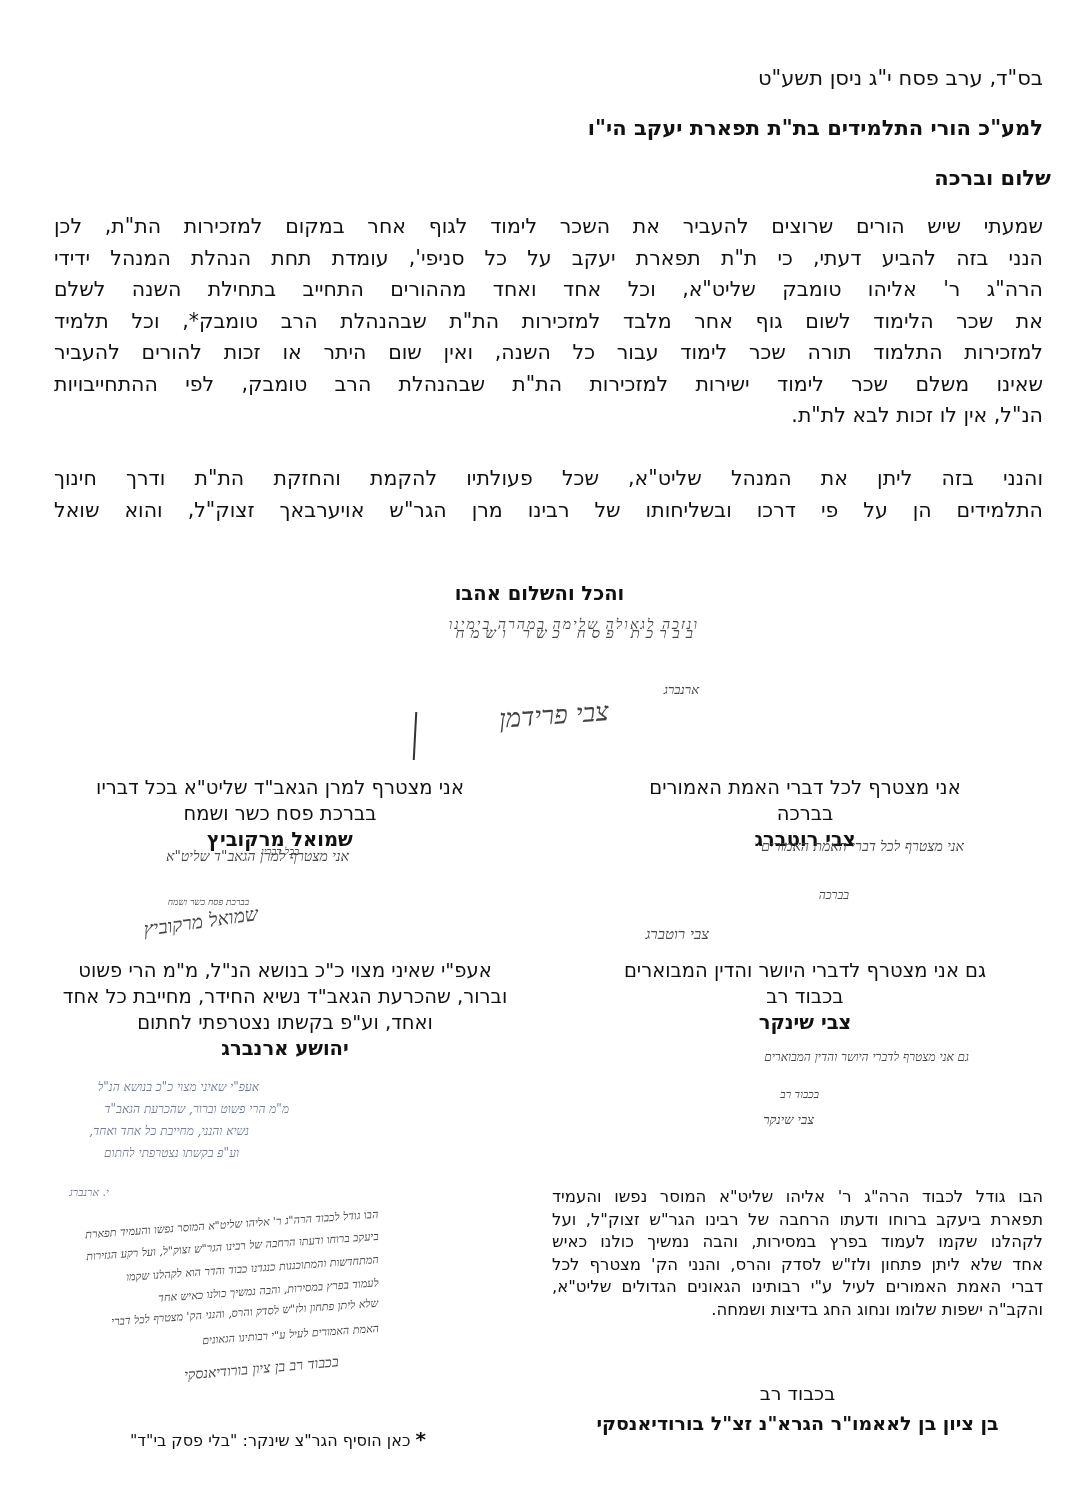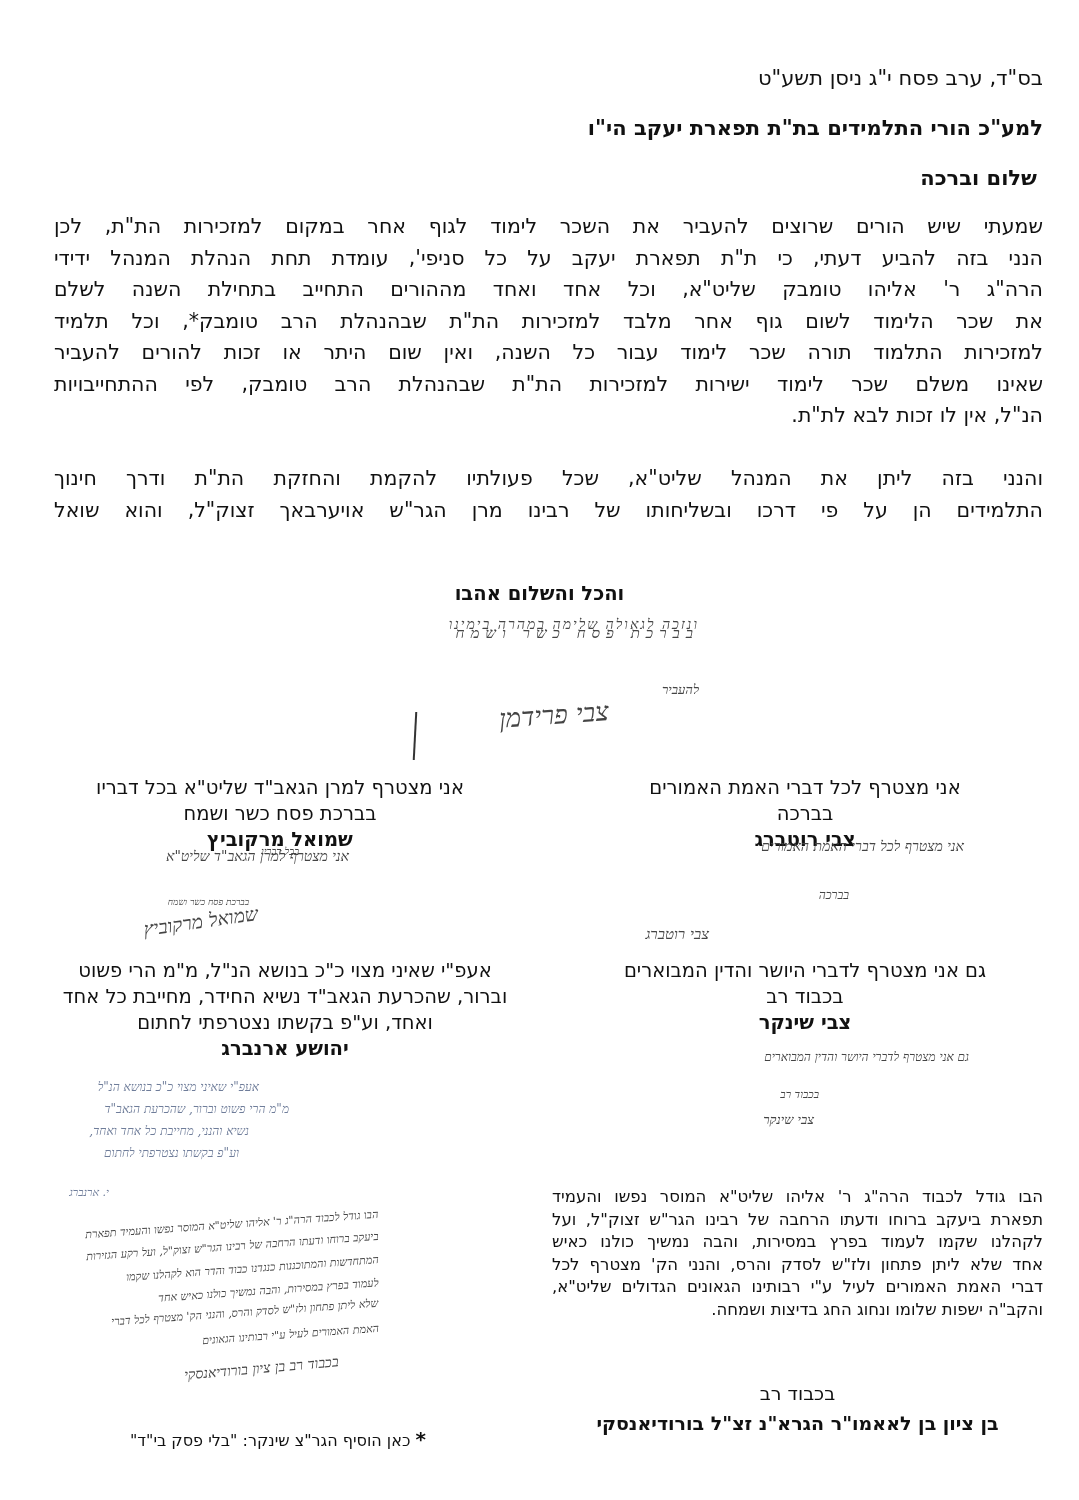--- a/index.html
+++ b/index.html
@@ -20,21 +20,21 @@
   .small-para { font-size:16.5px; line-height:22.5px; }
   .footnote { font-size:16px; }
 </style>
 </head>
 <body>
 
 <div class="page">
 
   <div class="abs rtl hdr" style="right:36px; top:66px;">בס"ד,  ערב פסח י"ג ניסן תשע"ט</div>
   <div class="abs rtl hdr bold" style="right:36px; top:116px;">למע"כ הורי התלמידים בת"ת תפארת יעקב הי"ו</div>
-  <div class="abs rtl hdr bold" style="right:42px; top:166px;">שלום וברכה</div>
+  <div class="abs rtl hdr bold" style="right:28px; top:166px;">שלום וברכה</div>
 
   <div class="abs rtl para" style="left:54px; right:36px; top:211px;">
     <span class="line">שמעתי שיש הורים שרוצים להעביר את השכר לימוד לגוף אחר במקום למזכירות הת"ת, לכן</span>
     <span class="line">הנני בזה להביע דעתי, כי ת"ת תפארת יעקב על כל סניפי', עומדת תחת הנהלת המנהל ידידי</span>
     <span class="line">הרה"ג ר' אליהו טומבק שליט"א, וכל אחד ואחד מההורים התחייב בתחילת השנה לשלם</span>
     <span class="line">את שכר הלימוד לשום גוף אחר מלבד למזכירות הת"ת שבהנהלת הרב טומבק*, וכל תלמיד</span>
     <span class="line">למזכירות התלמוד תורה שכר לימוד עבור כל השנה, ואין שום היתר או זכות להורים להעביר</span>
     <span class="line">שאינו משלם שכר לימוד ישירות למזכירות הת"ת שבהנהלת הרב טומבק, לפי ההתחייבויות</span>
     <span class="line last">הנ"ל, אין לו זכות לבא לת"ת.</span>
   </div>
@@ -42,21 +42,21 @@
   <div class="abs rtl para" style="left:54px; right:36px; top:463px;">
     <span class="line">והנני בזה ליתן את המנהל שליט"א, שכל פעולתיו להקמת והחזקת הת"ת ודרך חינוך</span>
     <span class="line">התלמידים הן על פי דרכו ובשליחותו של רבינו מרן הגר"ש אויערבאך זצוק"ל, והוא שואל</span>
   </div>
 
   <div class="abs rtl center bold" style="left:0; width:1079px; top:582px; font-size:19.5px;">והכל והשלום אהבו</div>
 
   <div>
     <div class="hand rtl" style="right:380px; top:624px; font-size:15px; letter-spacing:6px;">בברכת פסח כשר ושמח</div>
     <div class="hand rtl" style="right:380px; top:616px; font-size:14px; letter-spacing:2px;">ונזכה לגאולה שלימה במהרה בימינו</div>
-    <div class="hand rtl" style="right:380px; top:682px; font-size:13px;">להעביר</div>
+    <div class="hand rtl" style="right:380px; top:682px; font-size:13px;">ארנברג</div>
     <div class="hand rtl" style="right:470px; top:700px; font-size:26px; transform:rotate(-4deg);">צבי פרידמן</div>
     <div class="abs" style="left:414px; top:712px; width:2px; height:48px; background:#333; transform:rotate(3deg);"></div>
   </div>
 
   <div class="abs rtl sig-block" style="left:70px; width:420px; top:775px;">
     <div>אני מצטרף למרן הגאב"ד שליט"א בכל דבריו</div>
     <div>בברכת פסח כשר ושמח</div>
     <div class="sig-name">שמואל מרקוביץ</div>
   </div>
   <div>

